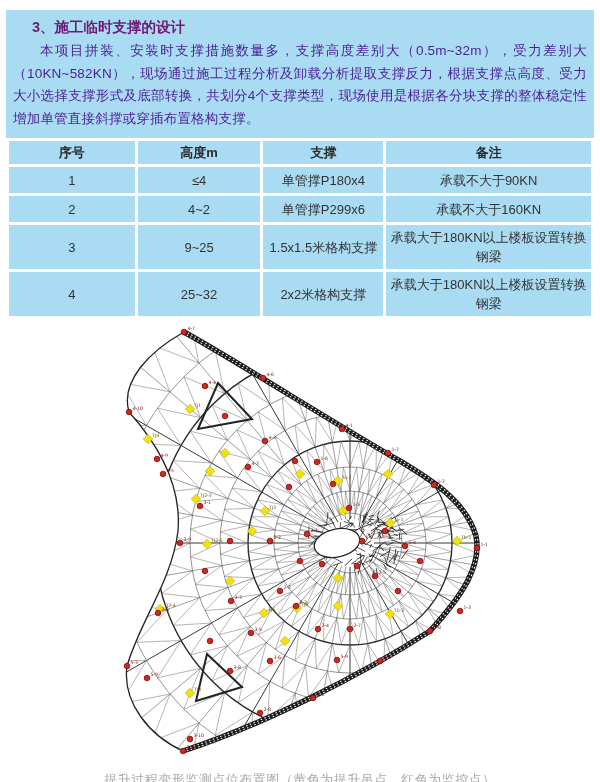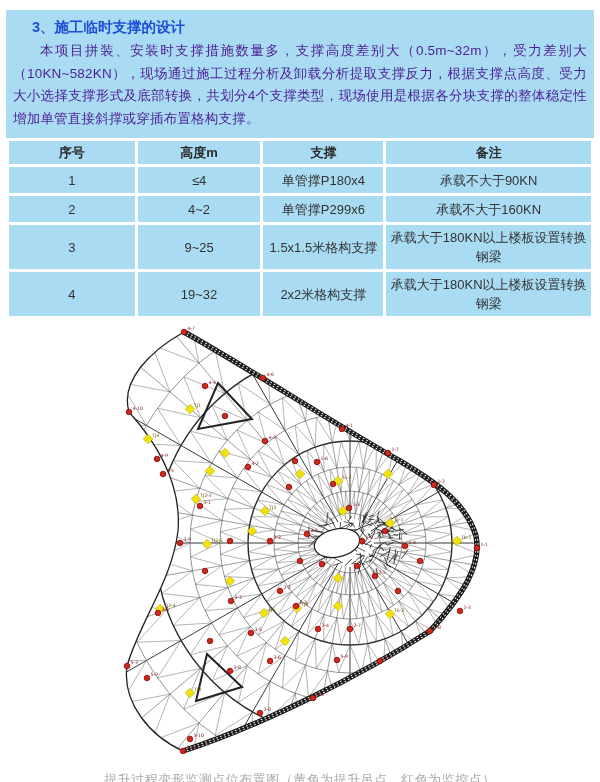--- a/index.html
+++ b/index.html
@@ -1,19 +1,19 @@
 <!DOCTYPE html>
 <html><head>
 <meta charset="utf-8">
 <style>
   html,body{margin:0;padding:0;background:#fff;}
   .page{position:relative;width:600px;height:782px;background:#ffffff;overflow:hidden;
         font-family:"Liberation Sans","DejaVu Sans",sans-serif;}
   .panel{margin:10px 6px 0 6px;background:#a9dcf3;padding-top:8px;}
-  .heading{margin:0 0 3px 0;padding:0 10px 0 26px;font-size:14.5px;font-weight:bold;color:#1d4ed8;}
+  .heading{margin:0 0 3px 0;padding:0 10px 0 26px;font-size:14.5px;font-weight:bold;color:#701a75;}
   .para{margin:0;padding:0 7px;font-size:13.5px;line-height:22.5px;color:#4c1d95;
         text-indent:2em;text-align:justify;letter-spacing:0.2px;}
   table.support{width:100%;border-collapse:collapse;table-layout:fixed;margin-top:8px;}
   table.support th,table.support td{border:3px solid #ffffff;background:#a9dcf3;text-align:center;
         vertical-align:middle;font-size:13px;color:#333;padding:2px 2px;line-height:19px;}
   table.support th{font-weight:bold;color:#2c2c2c;height:18px;}
   table.support tbody tr.short td{height:22px;}
   table.support tbody tr.tall td{height:40px;}
   .figure{position:relative;height:448px;margin-top:2px;}
   .figure svg{position:absolute;left:0;top:0;}
@@ -57,21 +57,21 @@
             <td>承载不大于160KN</td>
           </tr>
           <tr class="tall">
             <td>3</td>
             <td>9~25</td>
             <td>1.5x1.5米格构支撑</td>
             <td>承载大于180KN以上楼板设置转换钢梁</td>
           </tr>
           <tr class="tall">
             <td>4</td>
-            <td>19~32</td>
+            <td>25~32</td>
             <td>2x2米格构支撑</td>
             <td>承载大于180KN以上楼板设置转换钢梁</td>
           </tr>
         </tbody>
     </table>
   </div>
 
   <div class="figure">
     <svg id="diagram" width="600" height="448" viewBox="0 0 600 448">
         <defs>

